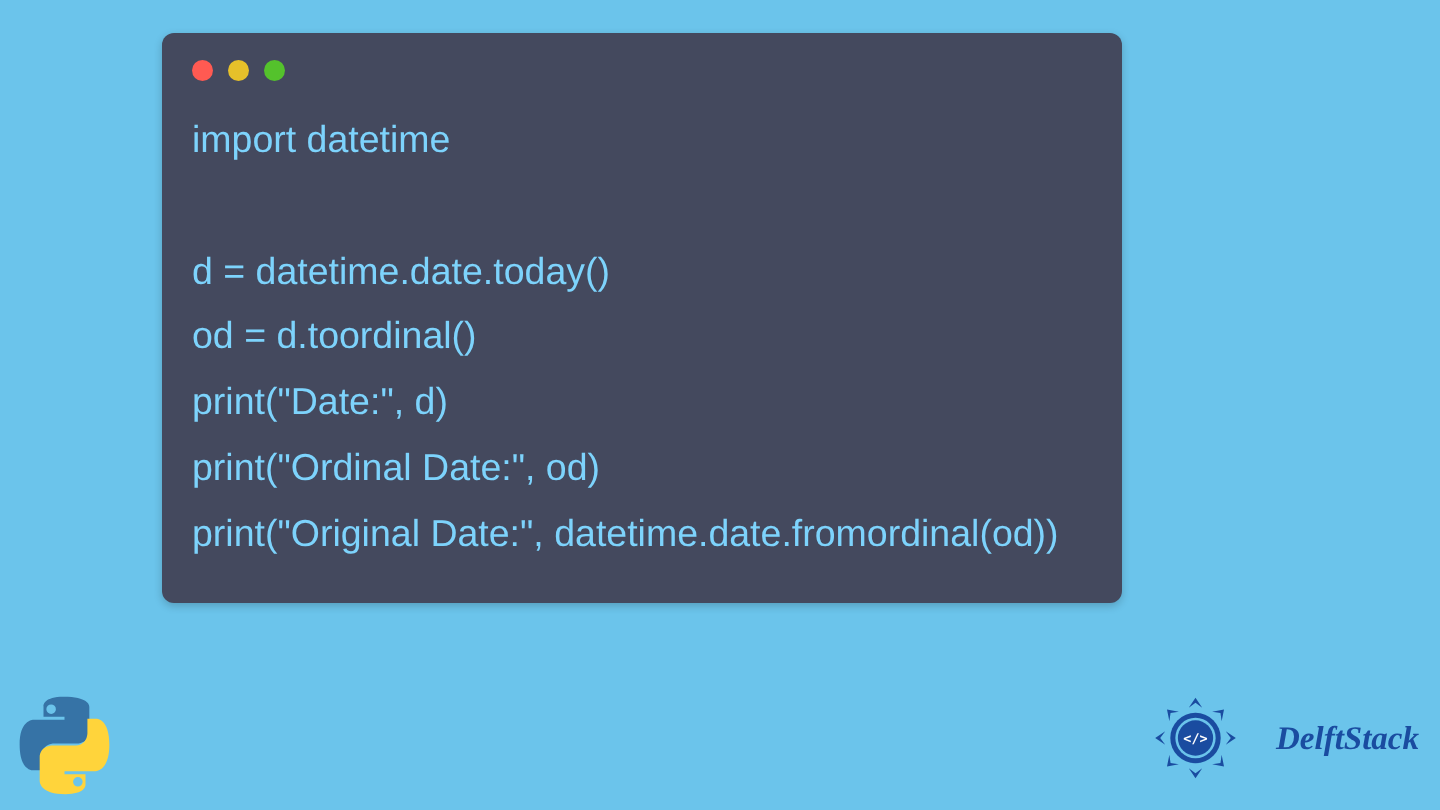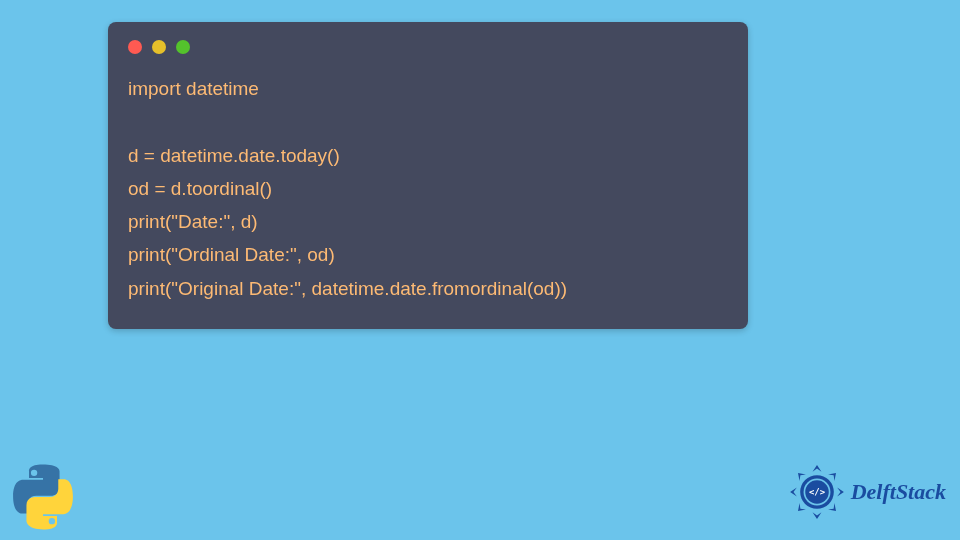--- a/index.html
+++ b/index.html
@@ -28,22 +28,22 @@
   }
   .dot {
     width: 14px;
     height: 14px;
     border-radius: 50%;
   }
   .dot.red { background: #ff5a52; }
   .dot.yellow { background: #e6c02a; }
   .dot.green { background: #54c22c; }
   .code-block {
-    color: #fdba74;
-    font-size: 19px;
+    color: #7dd3fc;
+    font-size: 25px;
     line-height: 1.75;
     font-family: Arial, Helvetica, sans-serif;
     white-space: pre;
   }
   .python-logo {
     position: absolute;
     left: 8px;
     bottom: 8px;
     width: 70px;
     height: 70px;
@@ -60,20 +60,21 @@
     width: 56px;
     height: 56px;
     position: relative;
   }
   .delft-text {
     color: #1a4ca0;
     font-size: 22px;
     font-weight: 600;
     font-style: italic;
     font-family: Georgia, 'Times New Roman', serif;
+    margin-left: 20px;
   }
 </style>
 </head>
 <body>
 
 <div class="code-window">
   <div class="traffic-lights">
     <div class="dot red"></div>
     <div class="dot yellow"></div>
     <div class="dot green"></div>

